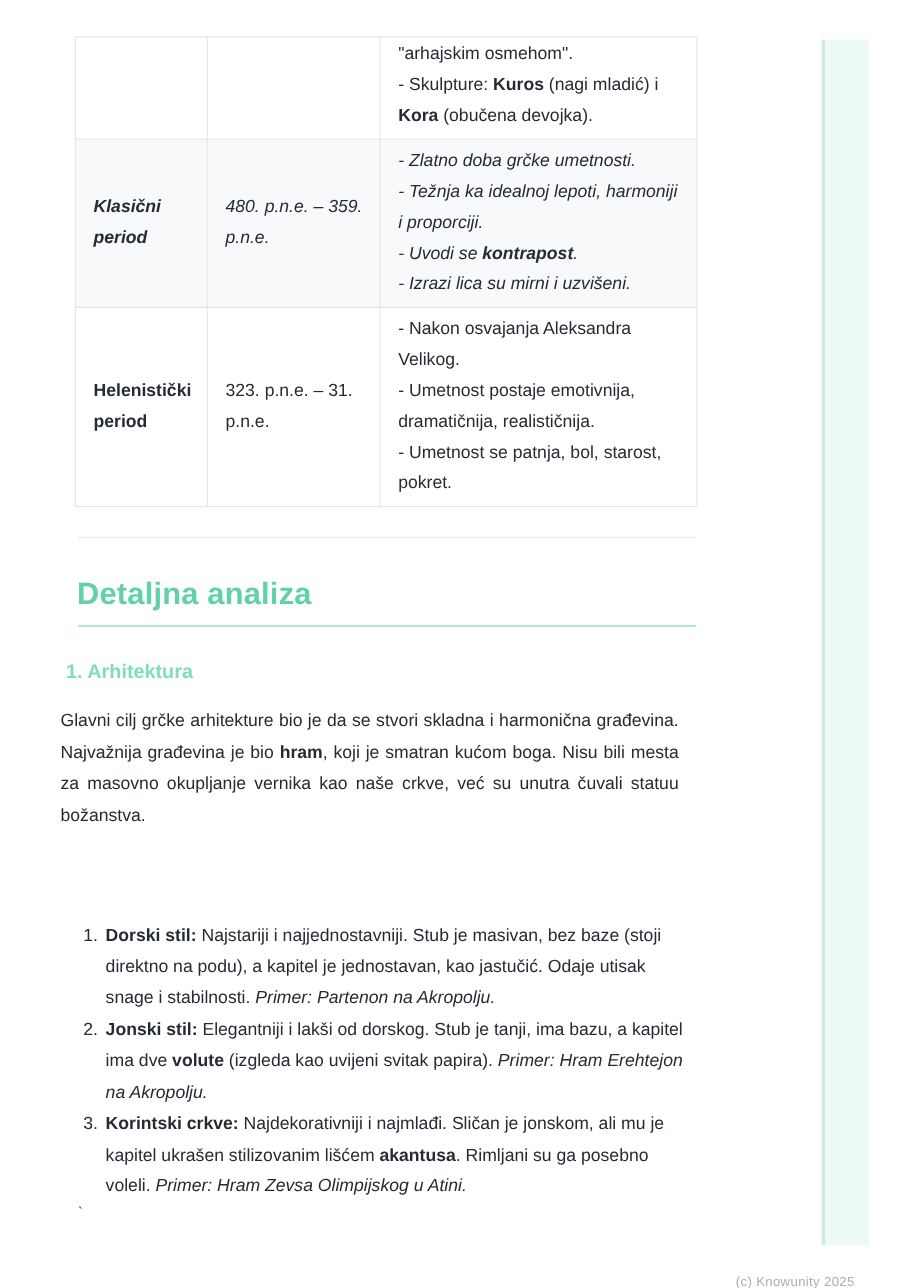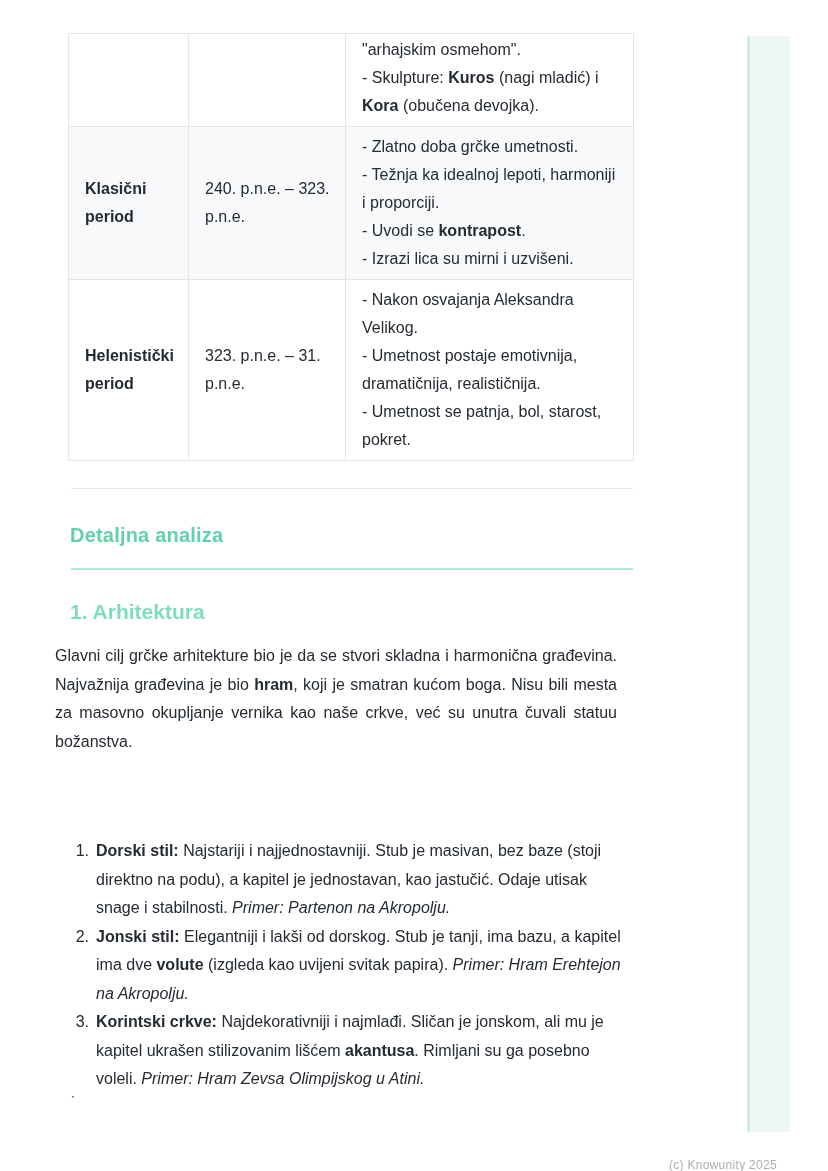--- a/index.html
+++ b/index.html
@@ -36,53 +36,53 @@
   table.periods td{
     border:1px solid var(--table-border,#e3e5e9);
     vertical-align:middle;
     padding:6px 16px;
   }
   table.periods col.c1{width:120px;}
   table.periods col.c2{width:157px;}
   table.periods col.c3{width:288px;}
   table.periods tr.shaded{background:var(--row-shade,#f8f9fb);}
   table.periods tr.r1 td{height:84px;vertical-align:top;padding-top:2px;}
-  table.periods tr.r2 td{height:140px;}
+  table.periods tr.r2 td{height:140px;font-style:italic;}
   table.periods tr.r3 td{height:168px;}
   table.periods td.c2pad{padding-right:6px;}
   .cell-line{display:block;}
 
   
   .divider{
     position:absolute;
     left:71px;top:488px;
     width:562px;height:0;
     border-top:1px solid var(--divider,#e8e9eb);
   }
 
   h1.main-heading{
     position:absolute;
     left:70px;top:524px;
     margin:0;
-    font-size:20px;
+    font-size:28px;
     font-weight:bold;
     letter-spacing:.2px;
     color:var(--accent,#62d1a6);
   }
   .h1-underline{
     position:absolute;
     left:71px;top:568px;
     width:562px;height:0;
     border-top:2px solid var(--accent-underline,#b4e8d4);
   }
   h2.sub-heading{
     position:absolute;
-    left:70px;top:600px;
+    left:60px;top:600px;
     margin:0;
-    font-size:21px;
+    font-size:18px;
     font-weight:bold;
     color:var(--accent-light,#80ddbb);
   }
 
   .body-text{
     position:absolute;
     left:55px;
     width:562px;
     margin:0;
     font-size:16px;
@@ -144,21 +144,21 @@
         <tr class="r1">
           <td></td>
           <td class="c2pad"></td>
           <td>
             <span class="cell-line"><span>"arhajskim osmehom".</span></span>
             <span class="cell-line"><span>- Skulpture: </span><span class="b">Kuros</span><span> (nagi mladić) i </span><span class="b">Kora</span><span> (obučena devojka).</span></span>
           </td>
         </tr>
         <tr class="r2 shaded">
           <td><span class="b">Klasični period</span></td>
-          <td class="c2pad">240. p.n.e. – 323. p.n.e.</td>
+          <td class="c2pad">480. p.n.e. – 359. p.n.e.</td>
           <td>
             <span class="cell-line"><span>- Zlatno doba grčke umetnosti.</span></span>
             <span class="cell-line"><span>- Težnja ka idealnoj lepoti, harmoniji i proporciji.</span></span>
             <span class="cell-line"><span>- Uvodi se </span><span class="b">kontrapost</span><span>.</span></span>
             <span class="cell-line"><span>- Izrazi lica su mirni i uzvišeni.</span></span>
           </td>
         </tr>
         <tr class="r3">
           <td><span class="b">Helenistički period</span></td>
           <td class="c2pad">323. p.n.e. – 31. p.n.e.</td>

